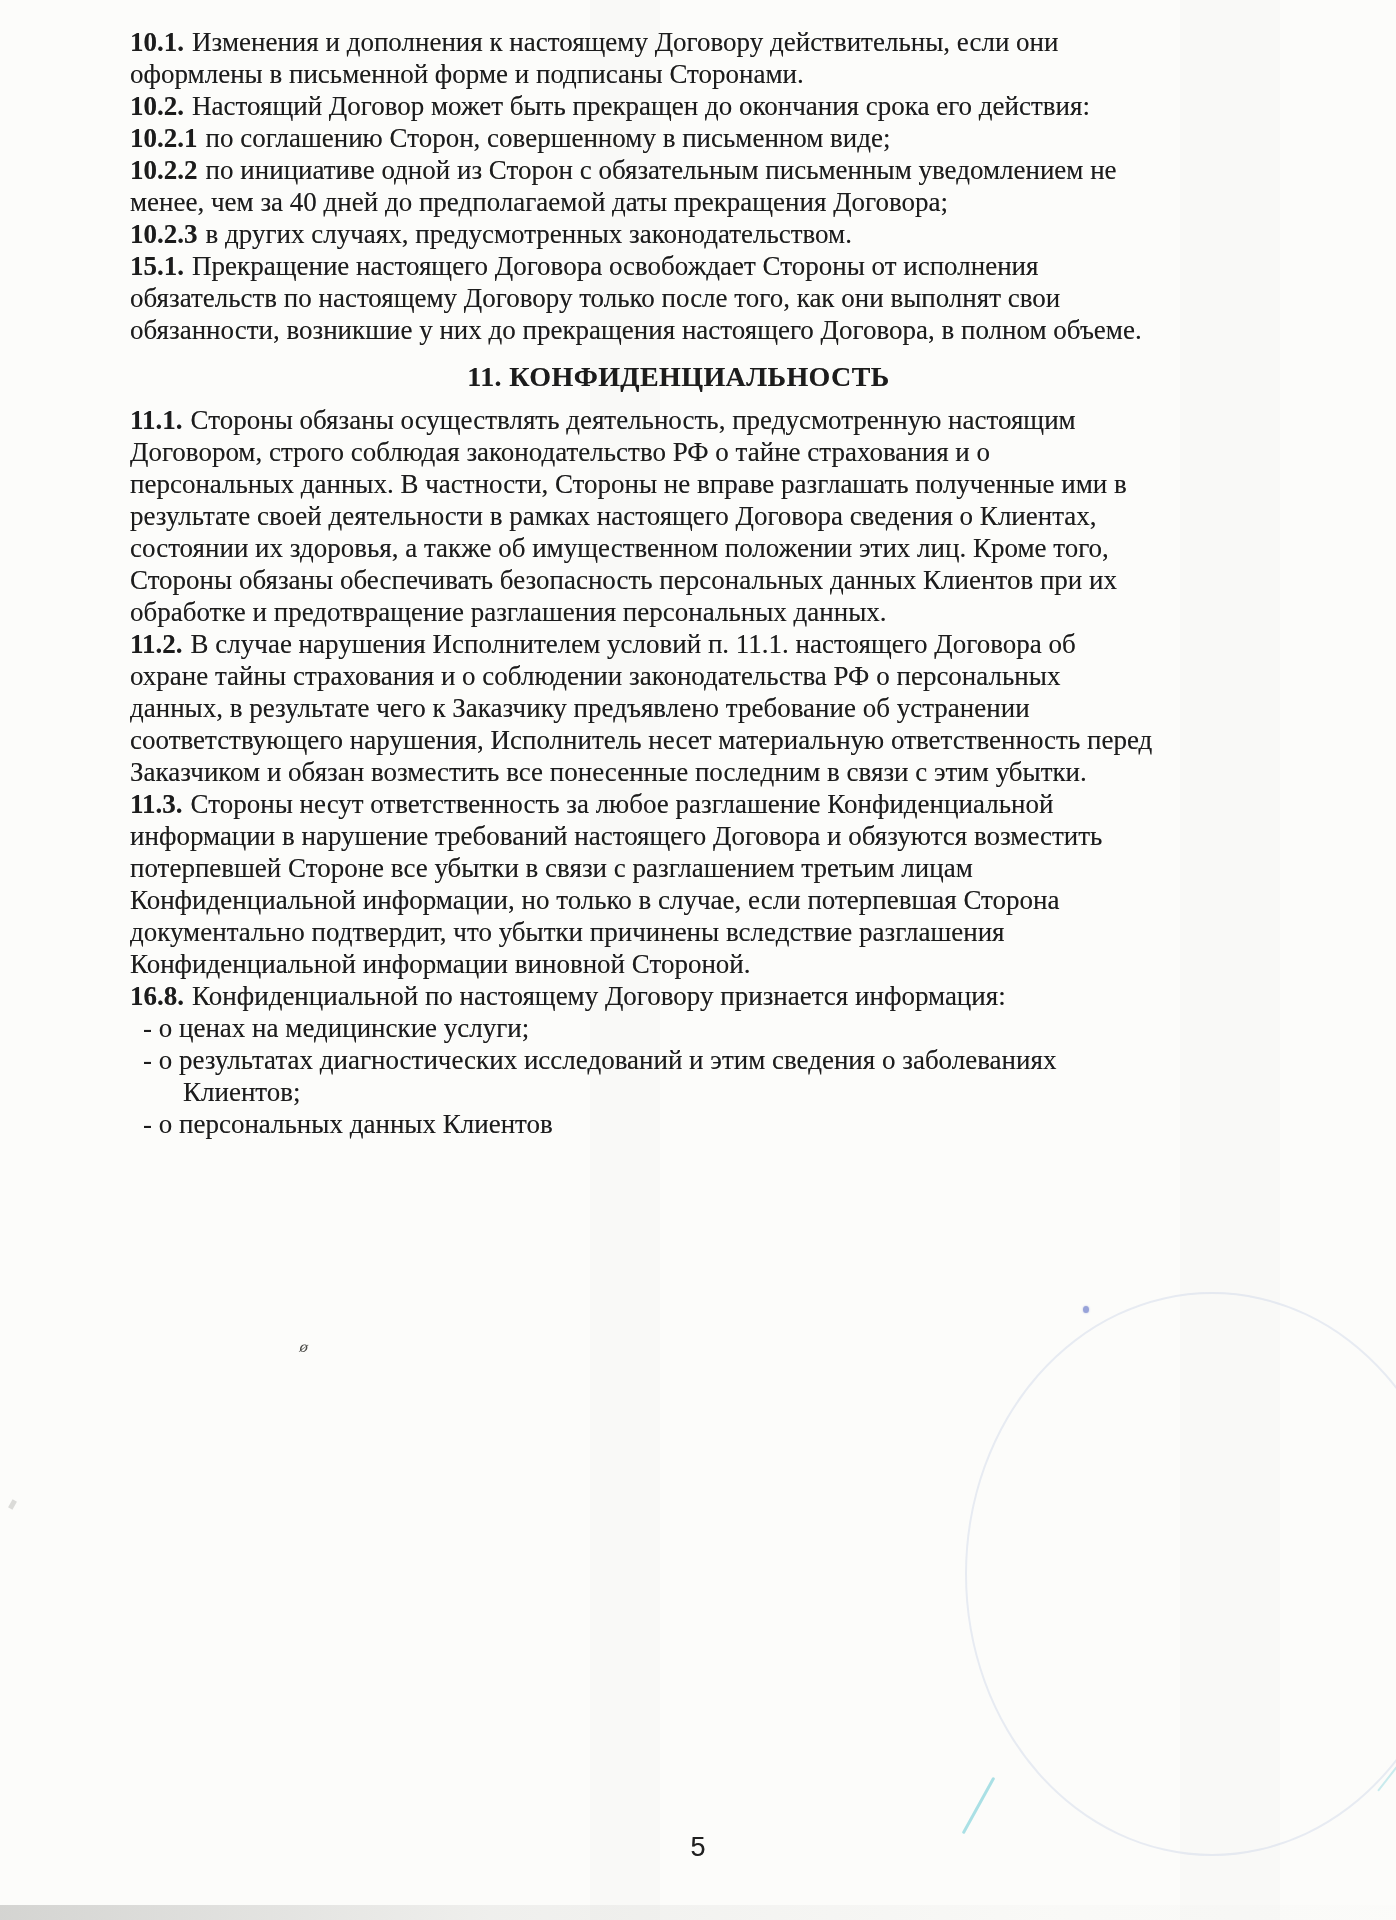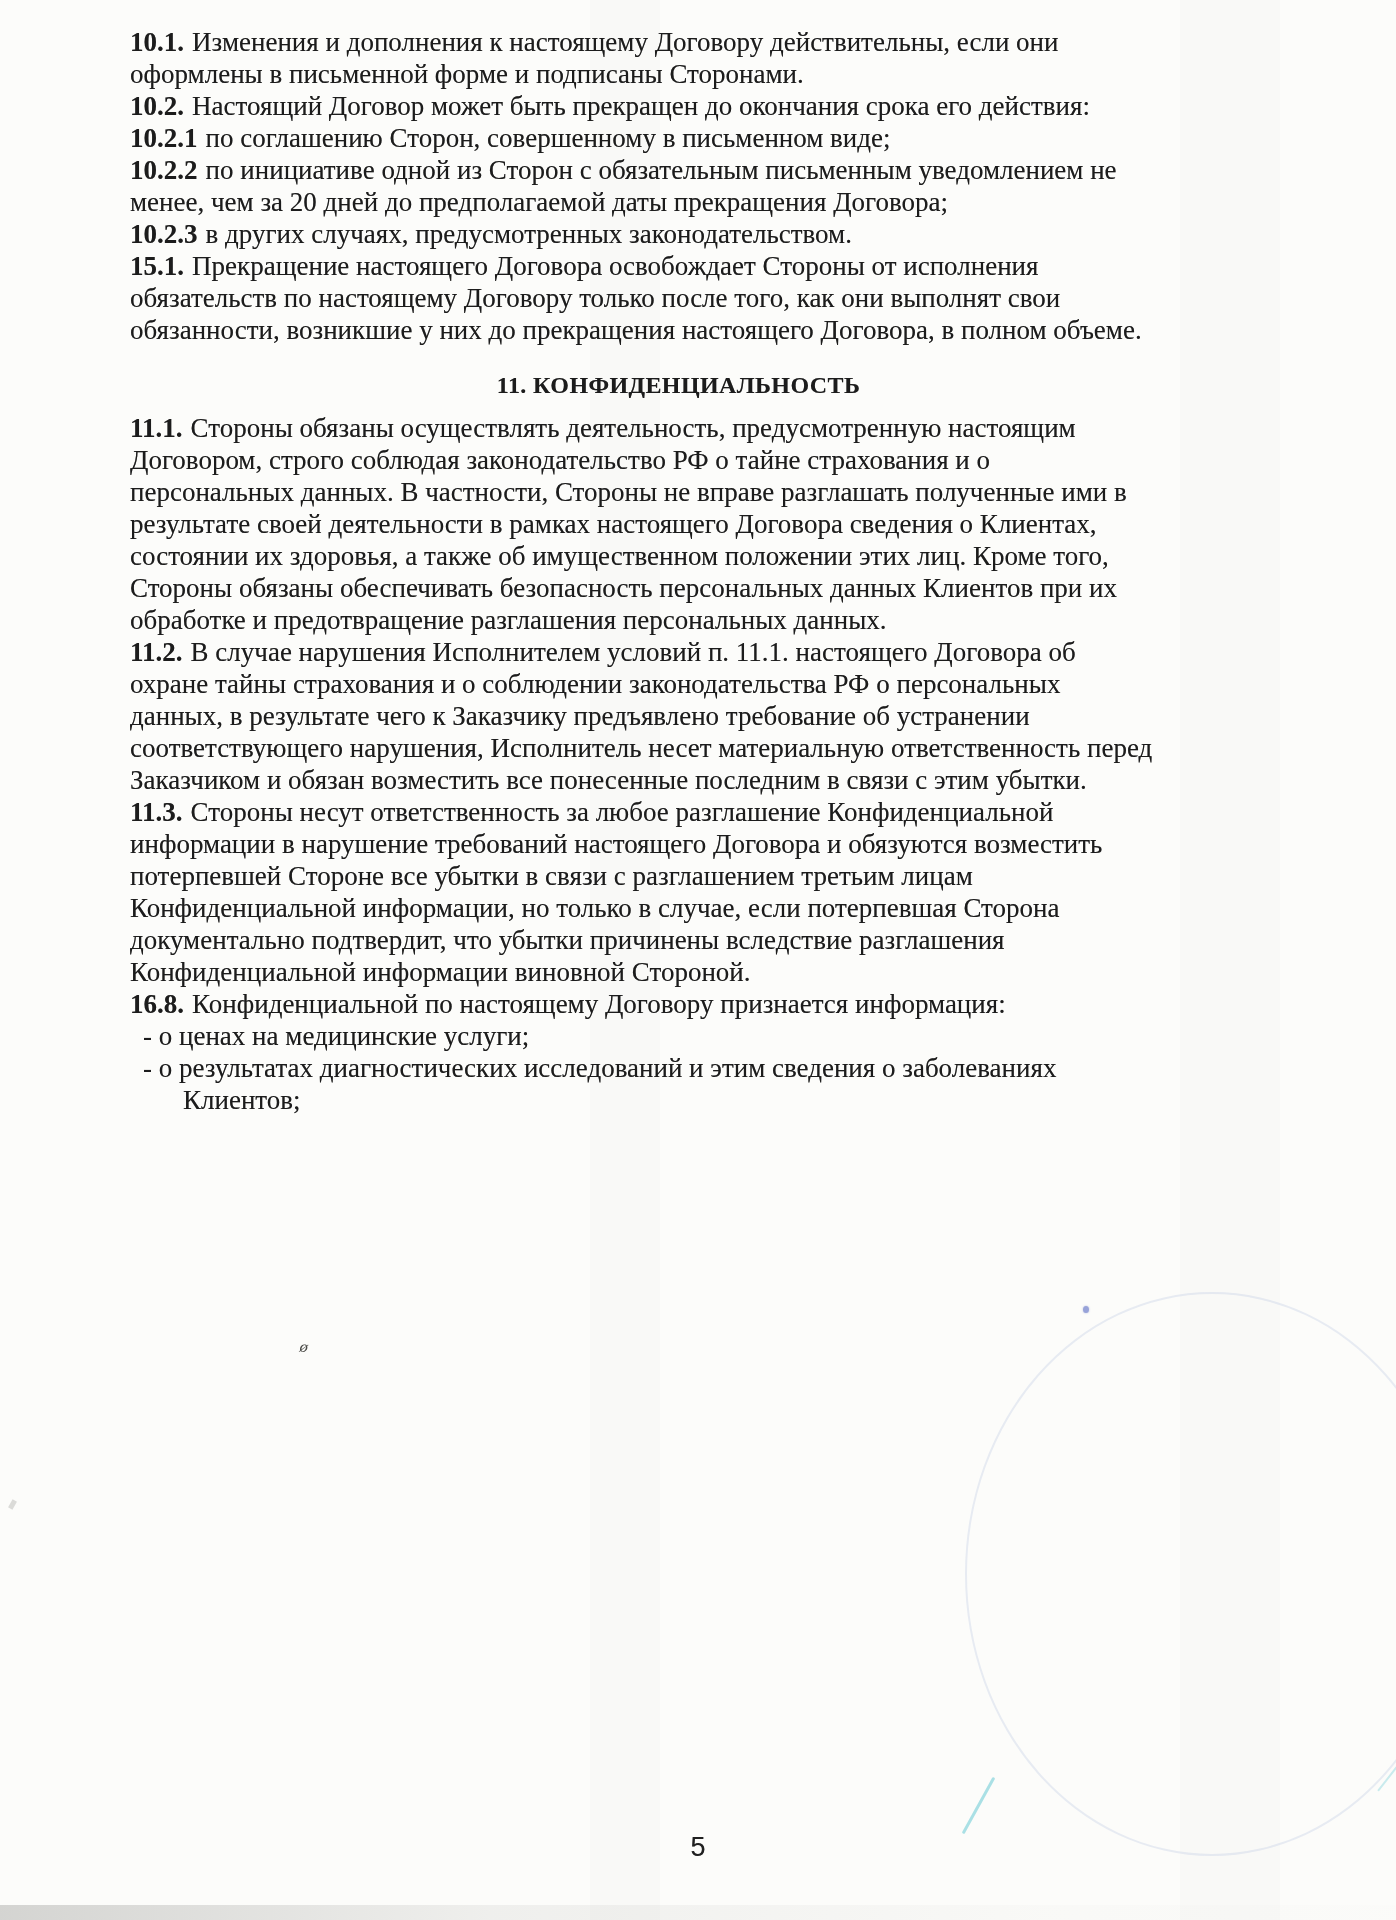--- a/index.html
+++ b/index.html
@@ -16,22 +16,22 @@
 
   .content{
     position:absolute;left:130px;top:26px;width:1025px;
     font-size:27px;line-height:32px;color:#1c1c1c;
     text-shadow:0 0 0.6px rgba(25,25,25,0.45);
     text-align:left;
   }
   .para{margin:0;}
   .lbl{font-weight:bold;margin-right:0.30em;}
   .heading{
-    font-weight:bold;text-align:center;font-size:24px;line-height:34px;
-    margin:22px 0 10px 0;padding-left:72px;letter-spacing:0.4px;
+    font-weight:bold;text-align:center;font-size:28px;line-height:34px;
+    margin:14px 0 10px 0;padding-left:72px;letter-spacing:0.4px;
   }
   .bullet{padding-left:53px;text-indent:-40px;}
 
   .pagenum{
     position:absolute;top:1832px;left:0;width:100%;text-align:center;
     font-family:"Liberation Sans","DejaVu Sans",sans-serif;
     font-size:27px;color:#202020;text-shadow:0 0 0.5px rgba(25,25,25,0.4);
   }
 
   
@@ -80,38 +80,39 @@
 <div class="streak s2"></div>
 
 <div class="content">
 
   <p class="para"><span class="lbl">10.1.</span><span>Изменения и дополнения к настоящему Договору действительны, если они оформлены в письменной форме и подписаны Сторонами.</span></p>
 
   <p class="para"><span class="lbl">10.2.</span><span>Настоящий Договор может быть прекращен до окончания срока его действия:</span></p>
 
   <p class="para"><span class="lbl">10.2.1</span><span>по соглашению Сторон, совершенному в письменном виде;</span></p>
 
-  <p class="para"><span class="lbl">10.2.2</span><span>по инициативе одной из Сторон с обязательным письменным уведомлением не менее, чем за 20 дней до предполагаемой даты прекращения Договора;</span></p>
+  <p class="para"><span class="lbl">10.2.2</span><span>по инициативе одной из Сторон с обязательным письменным уведомлением не менее, чем за 40 дней до предполагаемой даты прекращения Договора;</span></p>
 
   <p class="para"><span class="lbl">10.2.3</span><span>в других случаях, предусмотренных законодательством.</span></p>
 
   <p class="para"><span class="lbl">15.1.</span><span>Прекращение настоящего Договора освобождает Стороны от исполнения обязательств по настоящему Договору только после того, как они выполнят свои обязанности, возникшие у них до прекращения настоящего Договора, в полном объеме.</span></p>
 
   <div class="heading">11. КОНФИДЕНЦИАЛЬНОСТЬ</div>
 
   <p class="para"><span class="lbl">11.1.</span><span>Стороны обязаны осуществлять деятельность, предусмотренную настоящим Договором, строго соблюдая законодательство РФ о тайне страхования и о персональных данных. В частности, Стороны не вправе разглашать полученные ими в результате своей деятельности в рамках настоящего Договора сведения о Клиентах, состоянии их здоровья, а также об имущественном положении этих лиц. Кроме того, Стороны обязаны обеспечивать безопасность персональных данных Клиентов при их обработке и предотвращение разглашения персональных данных.</span></p>
 
   <p class="para"><span class="lbl">11.2.</span><span>В случае нарушения Исполнителем условий п. 11.1. настоящего Договора об охране тайны страхования и о соблюдении законодательства РФ о персональных данных, в результате чего к Заказчику предъявлено требование об устранении соответствующего нарушения, Исполнитель несет материальную ответственность перед Заказчиком и обязан возместить все понесенные последним в связи с этим убытки.</span></p>
 
   <p class="para"><span class="lbl">11.3.</span><span>Стороны несут ответственность за любое разглашение Конфиденциальной информации в нарушение требований настоящего Договора и обязуются возместить потерпевшей Стороне все убытки в связи с разглашением третьим лицам Конфиденциальной информации, но только в случае, если потерпевшая Сторона документально подтвердит, что убытки причинены вследствие разглашения Конфиденциальной информации виновной Стороной.</span></p>
 
   <p class="para"><span class="lbl">16.8.</span><span>Конфиденциальной по настоящему Договору признается информация:</span></p>
 
   <div class="bullet">- о ценах на медицинские услуги;</div>
   <div class="bullet">- о результатах диагностических исследований и этим сведения о заболеваниях Клиентов;</div>
+  <div class="bullet">- о персональных данных Клиентов</div>
 
 
 </div>
 
 <div class="pen-mark">ø</div>
 <div class="stamp-ghost"></div>
 <div class="ink-dot"></div>
 <div class="scratch1"></div>
 <div class="scratch2"></div>
 <div class="corner-speck"></div>

